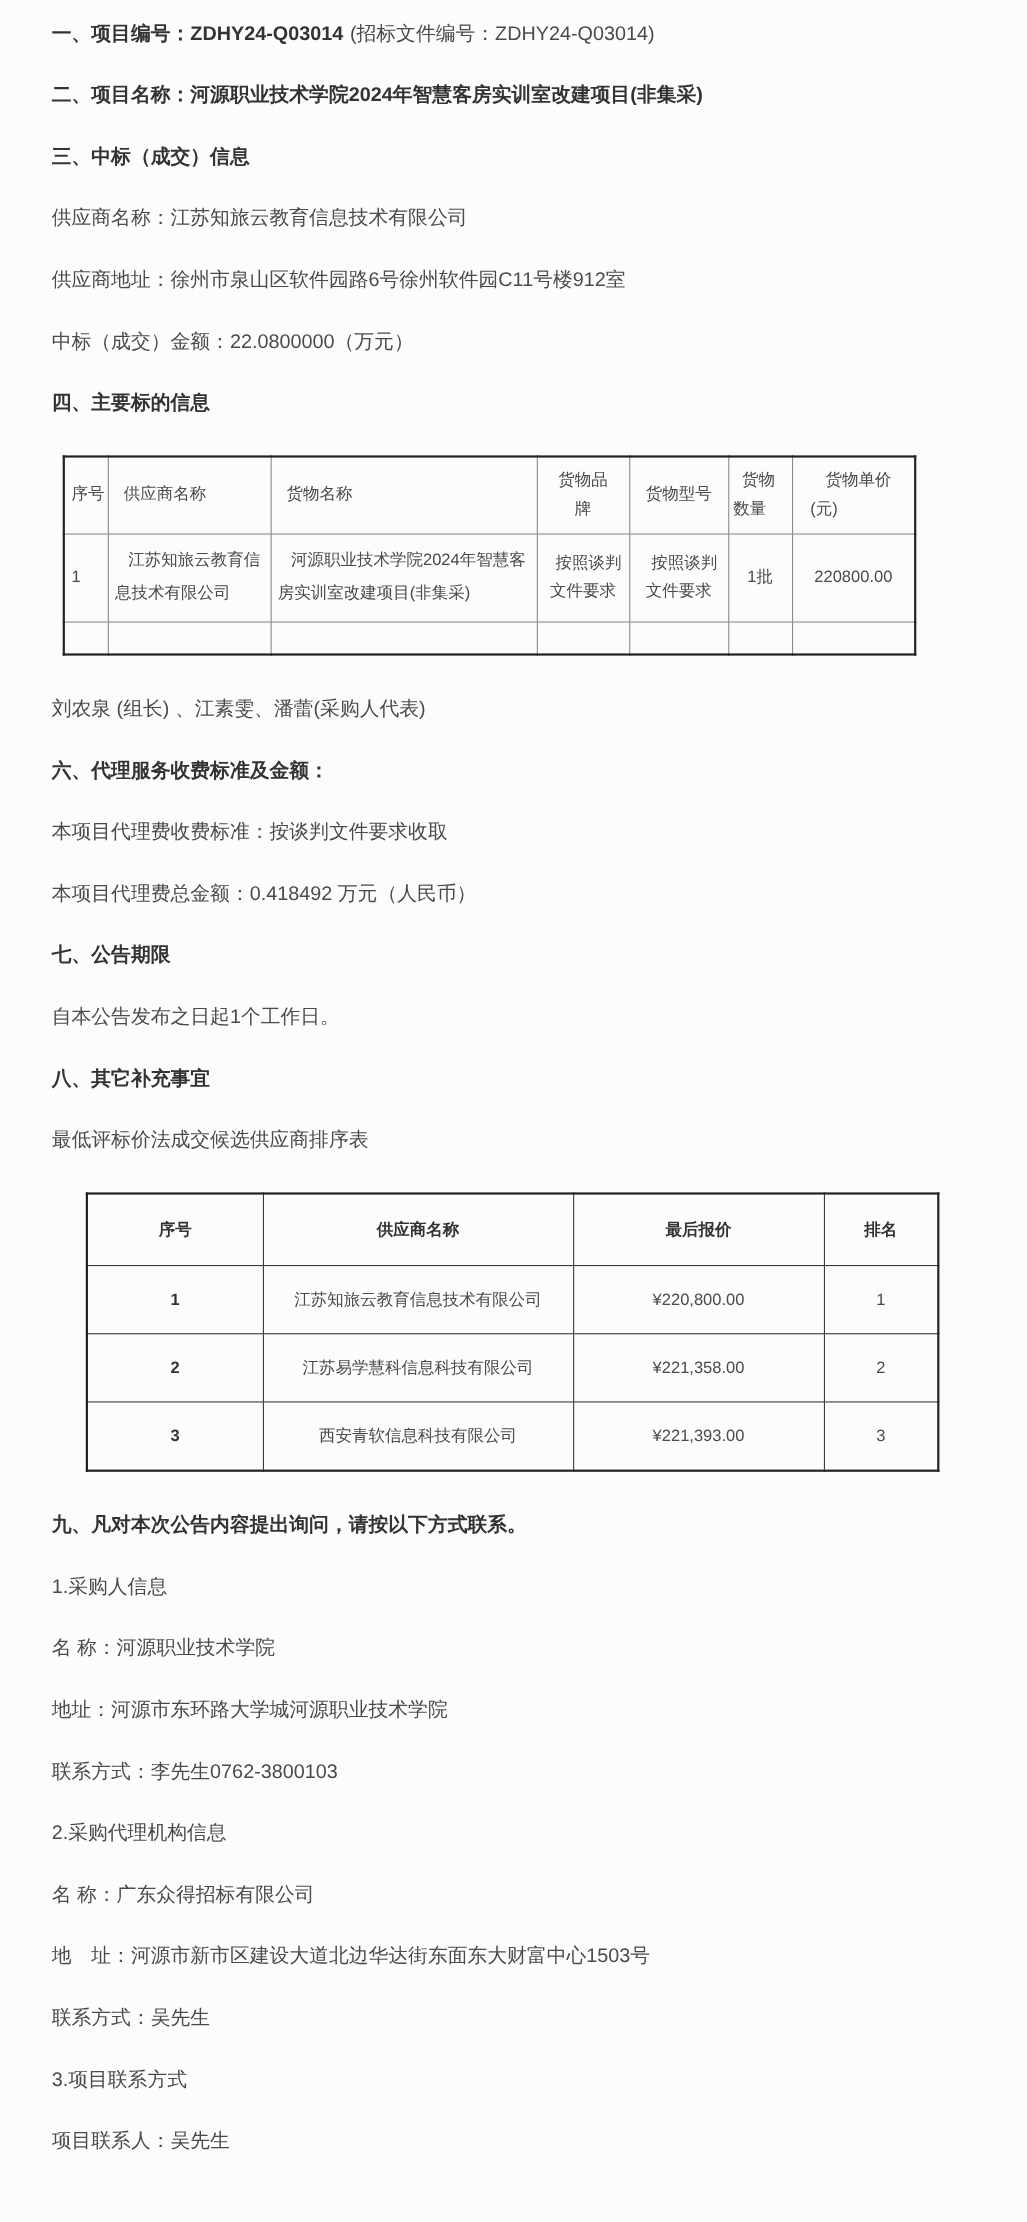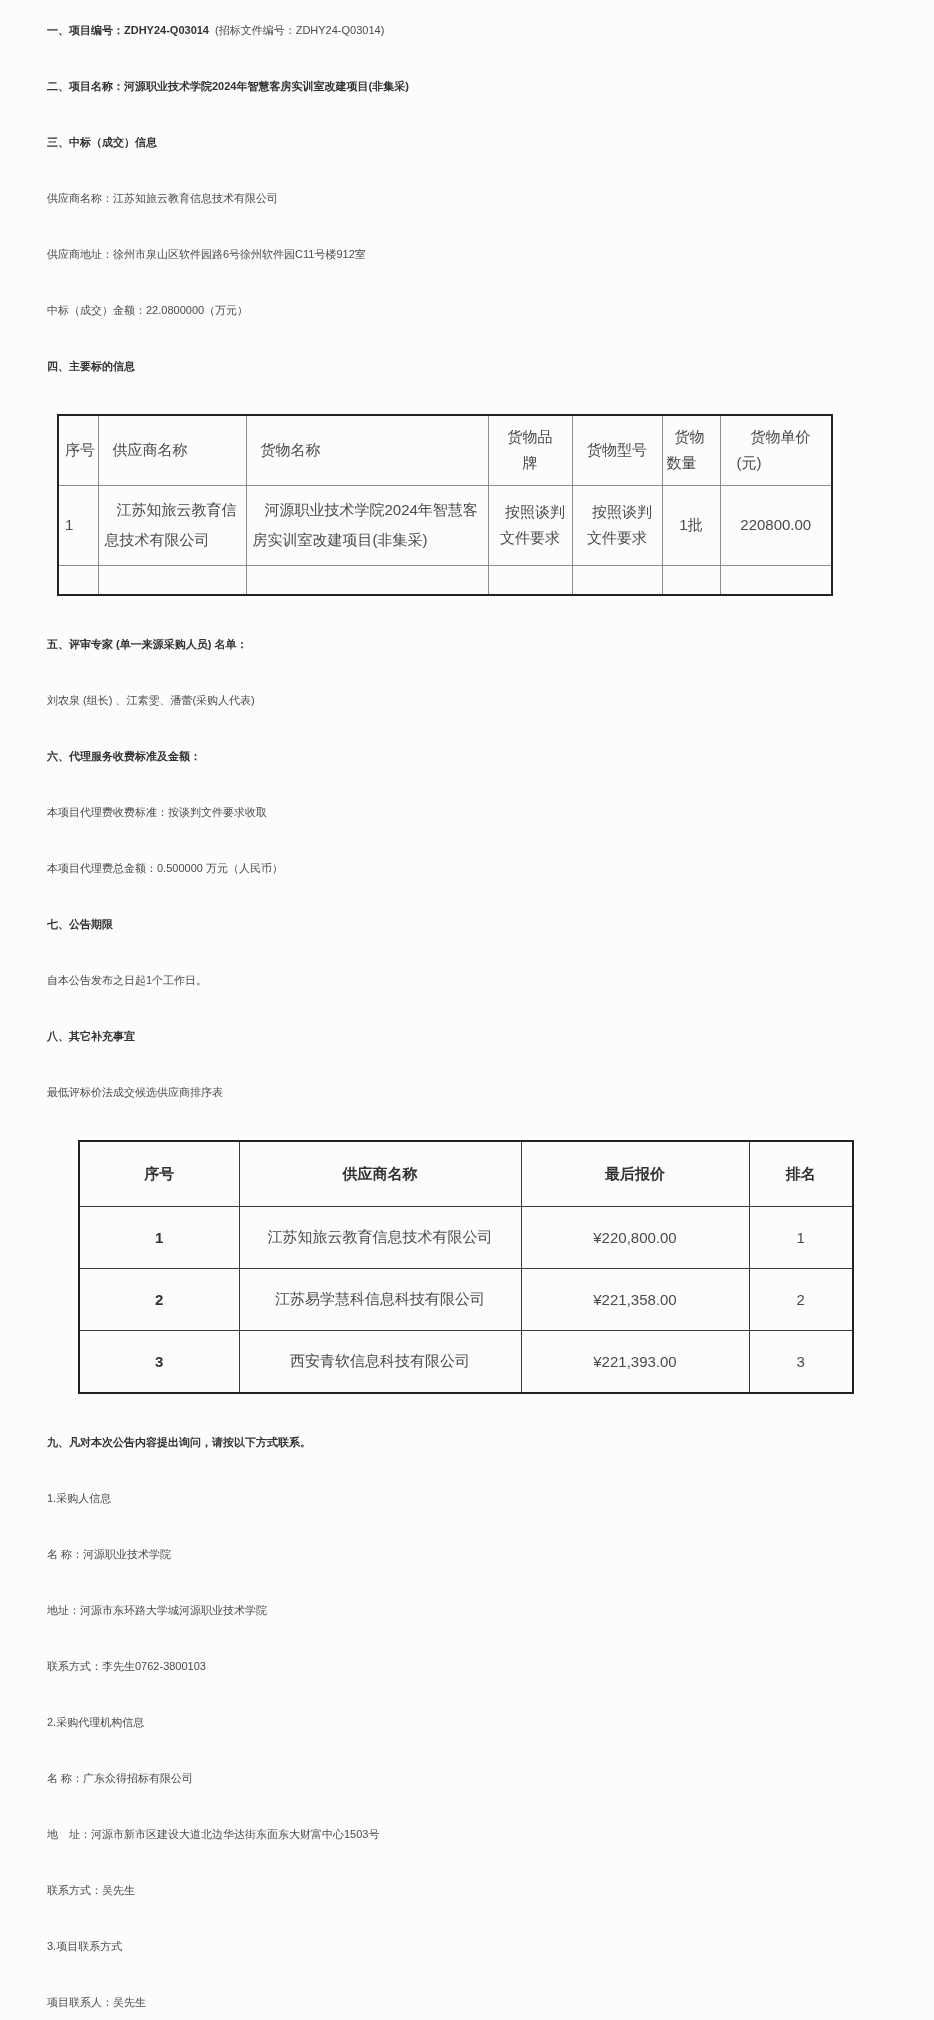--- a/index.html
+++ b/index.html
@@ -11,21 +11,21 @@
   }
   .doc {
     width:934px;
     min-height:2020px;
     box-sizing:border-box;
     padding:22px 47px 30px 47px;
     background:#fcfcfc;
   }
   .doc p {
     margin:0 0 40px 0;
-    font-size:11px;
+    font-size:18px;
     line-height:16px;
     color:#4a4a4a;
   }
   .doc p.h {
     font-weight:bold;
     color:#333;
   }
   .h .normal-part { font-weight:normal; color:#4a4a4a; margin-left:6px; }
 
   table { border-collapse:collapse; table-layout:fixed; background:transparent; }
@@ -116,26 +116,25 @@
           <td></td>
       <td></td>
           <td></td>
       <td></td>
           <td></td>
       <td></td>
     </tr>
   </tbody>
     </table>
 
-  <p class="h">五、评审专家 (单一来源采购人员) 名单：</p>
   <p>刘农泉 (组长) 、江素雯、潘蕾(采购人代表)</p>
 
   <p class="h">六、代理服务收费标准及金额：</p>
   <p>本项目代理费收费标准：按谈判文件要求收取</p>
-  <p>本项目代理费总金额：0.500000 万元（人民币）</p>
+  <p>本项目代理费总金额：0.418492 万元（人民币）</p>
 
   <p class="h">七、公告期限</p>
   <p>自本公告发布之日起1个工作日。</p>
 
   <p class="h">八、其它补充事宜</p>
   <p>最低评标价法成交候选供应商排序表</p>
 
   <table class="t2">
     <colgroup>
       <col style="width:160px">

